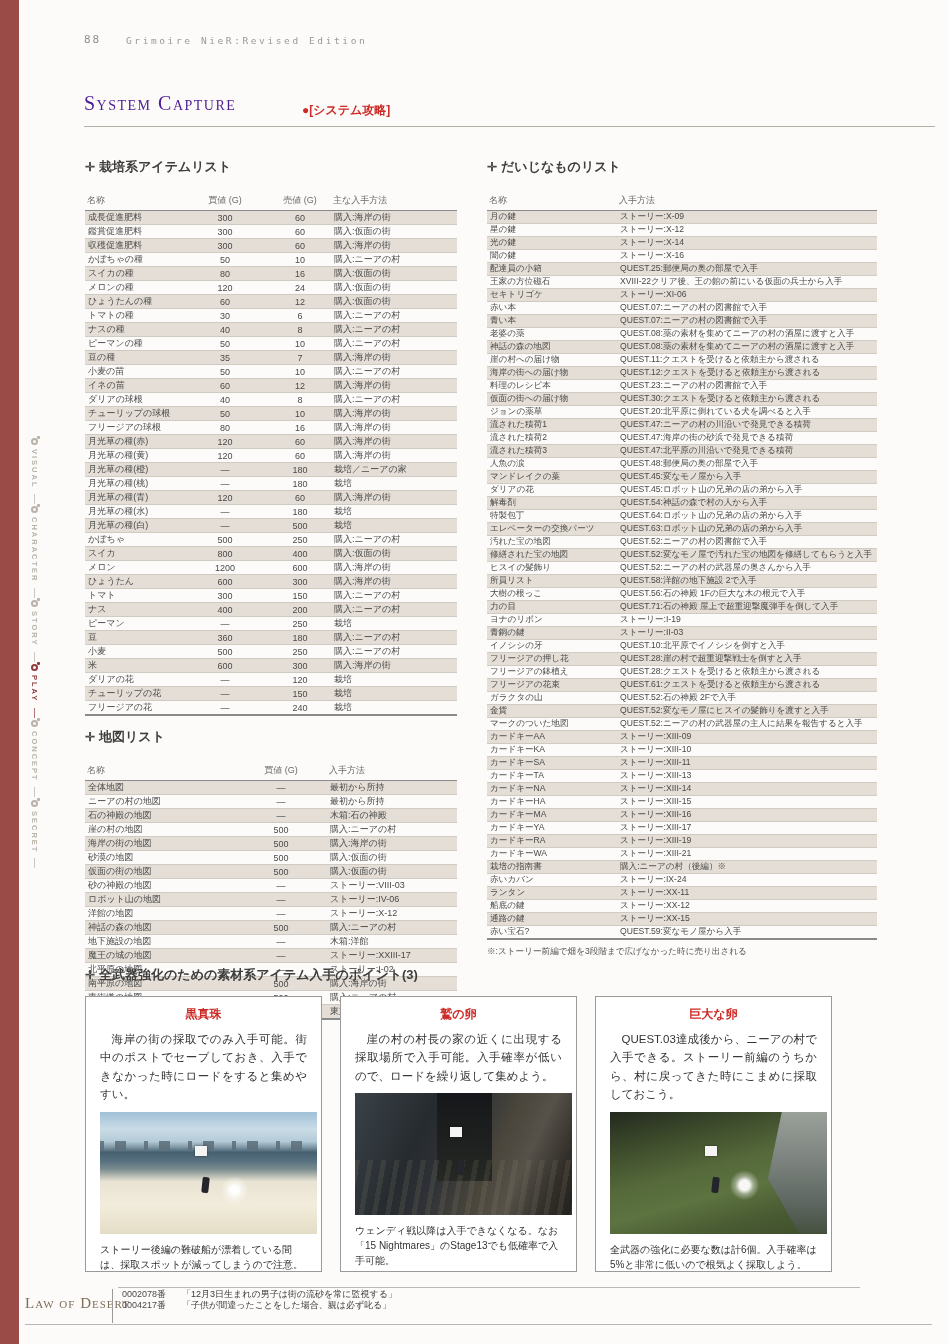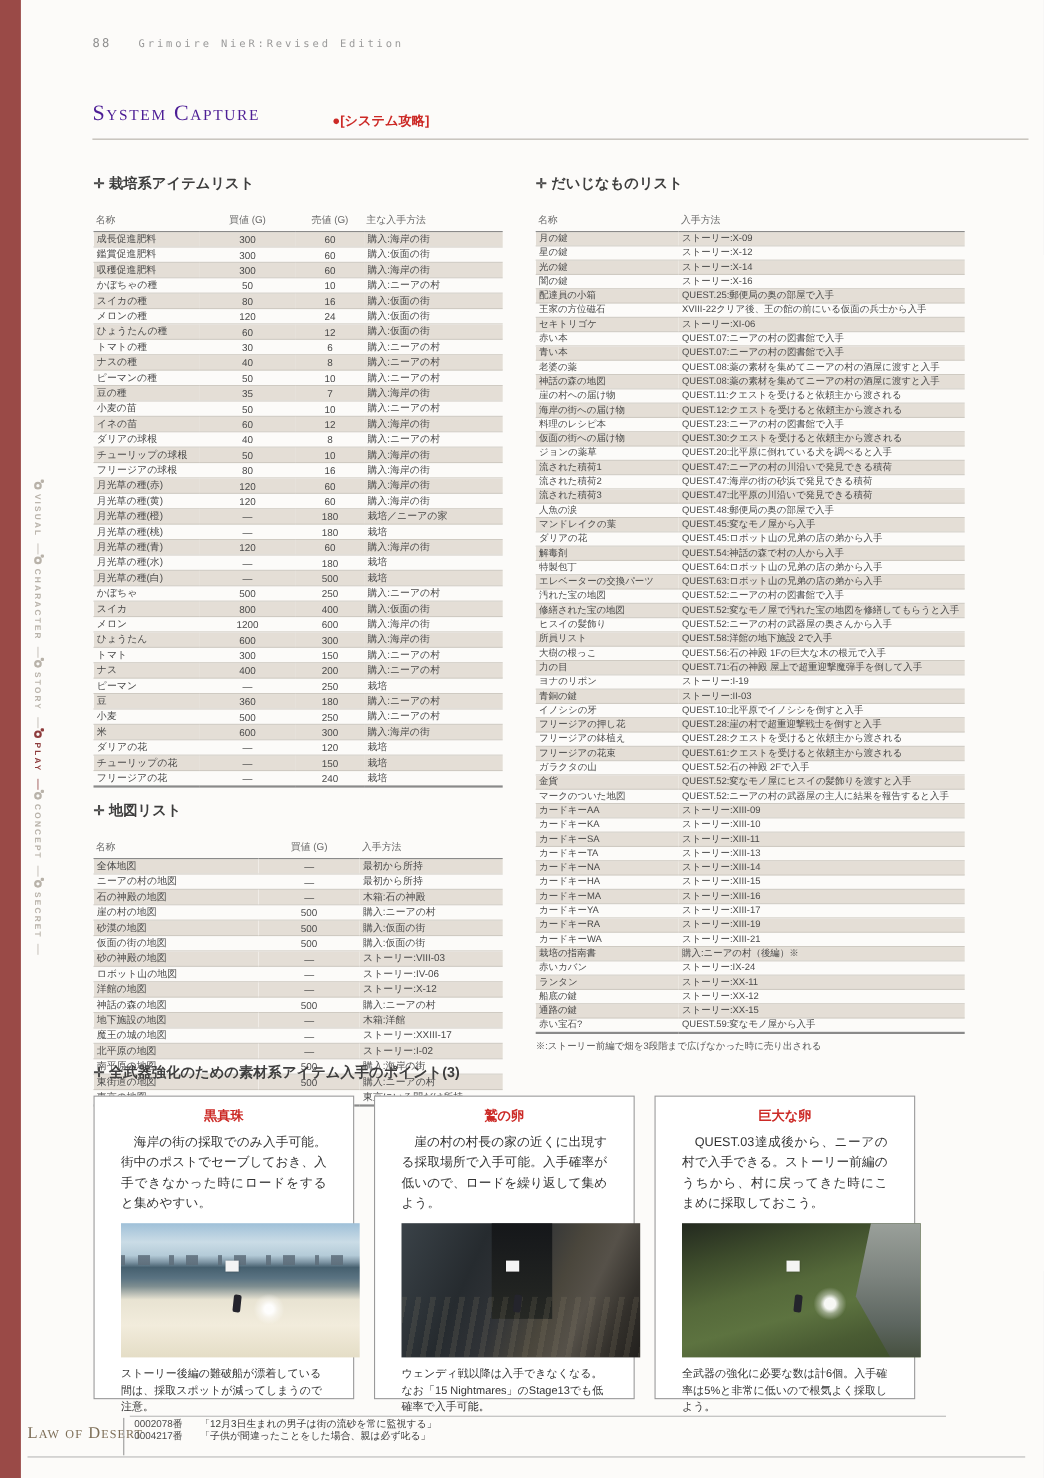--- a/index.html
+++ b/index.html
@@ -51,21 +51,21 @@
   .tbl-map td { height:11.3px; }
   .tbl-map td:nth-child(2), .tbl-map th:nth-child(2) { text-align:center; }
   .tbl-imp td { height:11.4px; font-size:8.6px; }
   .maps-block { margin-top:12px; }
   .footnote { font-size:8.6px; color:#555; margin-top:6px; }
 
   
   .bottom-section { position:absolute; left:85px; top:966px; width:780px; }
   .boxes { display:flex; gap:18px; margin-top:12px; }
   .point-box { width:237px; height:276px; border:1px solid #9a9a9a; background:#fff;
-               padding:9px 24px 10px; }
+               padding:9px 14px 10px; }
   .point-title { color:#cc2a26; font-size:12px; font-weight:bold; text-align:center; margin-bottom:7px; }
   .point-body { font-size:11.5px; color:#333; line-height:1.6; text-indent:1em; text-align:justify; }
   .point-caption { font-size:10px; color:#333; line-height:1.5; margin-top:8px; }
 
   .shot { width:217px; height:122px; margin:8px auto 0; position:relative; overflow:hidden; }
   .shot-beach { background:
       radial-gradient(circle at 62% 64%, rgba(255,255,255,.95) 0 4px, rgba(255,255,255,.45) 8px, transparent 14px),
       linear-gradient(180deg,#9fc0d8 0%,#cadce6 14%,#b4cbd8 24%,#7e95a4 29%,#46606f 33%,#5a7382 41%,#7d8d90 47%,#e8e3d2 57%,#f2ecdc 76%,#e4ddc6 100%); }
   .shot-beach::before { content:""; position:absolute; left:0; right:0; top:24%; height:9px; opacity:.85;
       background:repeating-linear-gradient(90deg,#5d6d7a 0 4px,transparent 4px 15px,#5d6d7a 15px 26px,transparent 26px 44px); }
@@ -408,20 +408,25 @@
             </tr>
             <tr>
               <td>石の神殿の地図</td>
               <td>—</td>
               <td>木箱:石の神殿</td>
             </tr>
             <tr>
               <td>崖の村の地図</td>
               <td>500</td>
               <td>購入:ニーアの村</td>
+            </tr>
+            <tr>
+              <td>海岸の街の地図</td>
+              <td>500</td>
+              <td>購入:海岸の街</td>
             </tr>
             <tr>
               <td>砂漠の地図</td>
               <td>500</td>
               <td>購入:仮面の街</td>
             </tr>
             <tr>
               <td>仮面の街の地図</td>
               <td>500</td>
               <td>購入:仮面の街</td>

